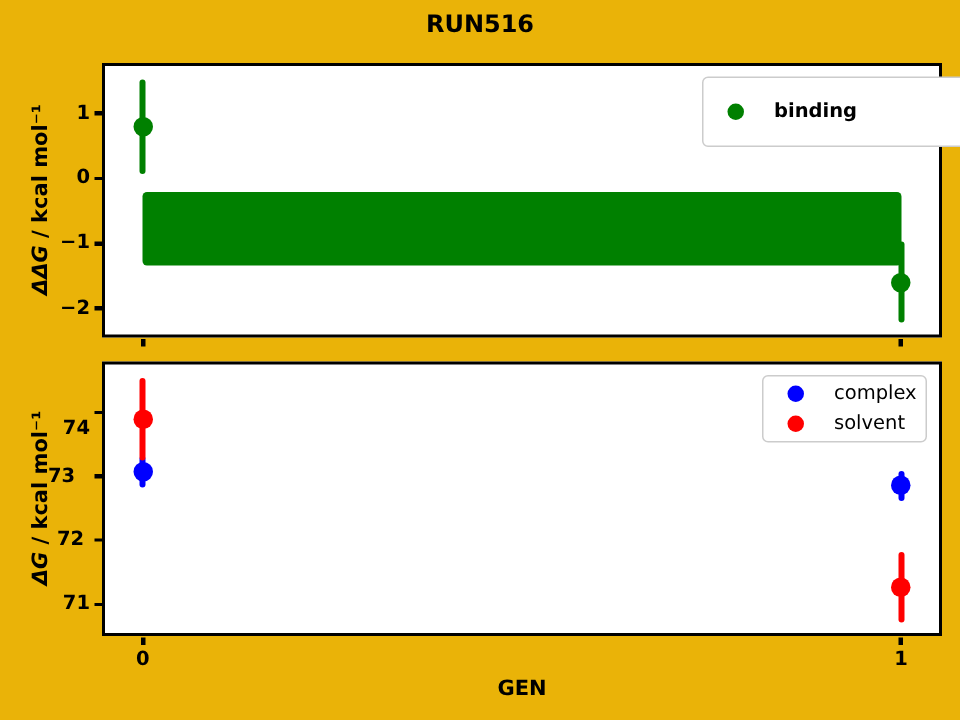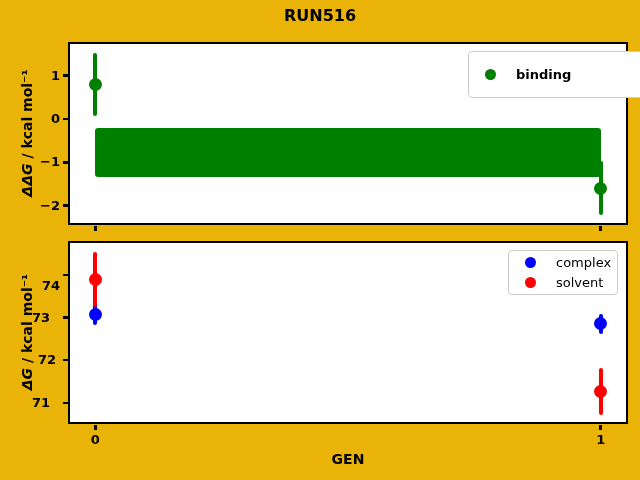--- a/index.html
+++ b/index.html
@@ -114,18 +114,18 @@
     <div class="marker" style="left: 88.7727px; top: 272.726px; background: rgb(255, 0, 0); position: absolute;"></div>
     <div class="ebar" style="left: 598.727px; top: 367.874px; width: 4px; height: 46.881px; background: rgb(255, 0, 0); position: absolute;"></div>
     <div class="marker" style="left: 594.227px; top: 384.814px; background: rgb(255, 0, 0); position: absolute;"></div>
     <div class="tickmark" style="left: 62.5px; top: 273.714px; width: 5px; height: 2.5px; position: absolute;"></div>
     <div class="ticklabel" style="left: 22px; top: 277px; width: 38px; text-align: right; position: absolute;">74</div>
     <div class="tickmark" style="left: 62.5px; top: 316.333px; width: 5px; height: 2.5px; position: absolute;"></div>
     <div class="ticklabel" style="left: 22px; top: 308.583px; width: 38px; text-align: center; position: absolute;">73</div>
     <div class="tickmark" style="left: 62.5px; top: 358.952px; width: 5px; height: 2.5px; position: absolute;"></div>
     <div class="ticklabel" style="left: 28px; top: 351.202px; width: 38px; text-align: center; position: absolute;">72</div>
     <div class="tickmark" style="left: 62.5px; top: 401.571px; width: 5px; height: 2.5px; position: absolute;"></div>
-    <div class="ticklabel" style="left: 22px; top: 393.821px; width: 38px; text-align: center; position: absolute;">71</div>
+    <div class="ticklabel" style="left: 22px; top: 393.821px; width: 38px; text-align: right; position: absolute;">71</div>
     <div class="tickmark" style="left: 94.0227px; top: 424.5px; width: 2.5px; height: 5px; position: absolute;"></div>
     <div class="ticklabel" style="left: 76.2727px; top: 431px; width: 38px; text-align: center; position: absolute;">0</div>
     <div class="tickmark" style="left: 599.477px; top: 424.5px; width: 2.5px; height: 5px; position: absolute;"></div>
     <div class="ticklabel" style="left: 581.727px; top: 431px; width: 38px; text-align: center; position: absolute;">1</div>
   </div>
 
 </body></html>

